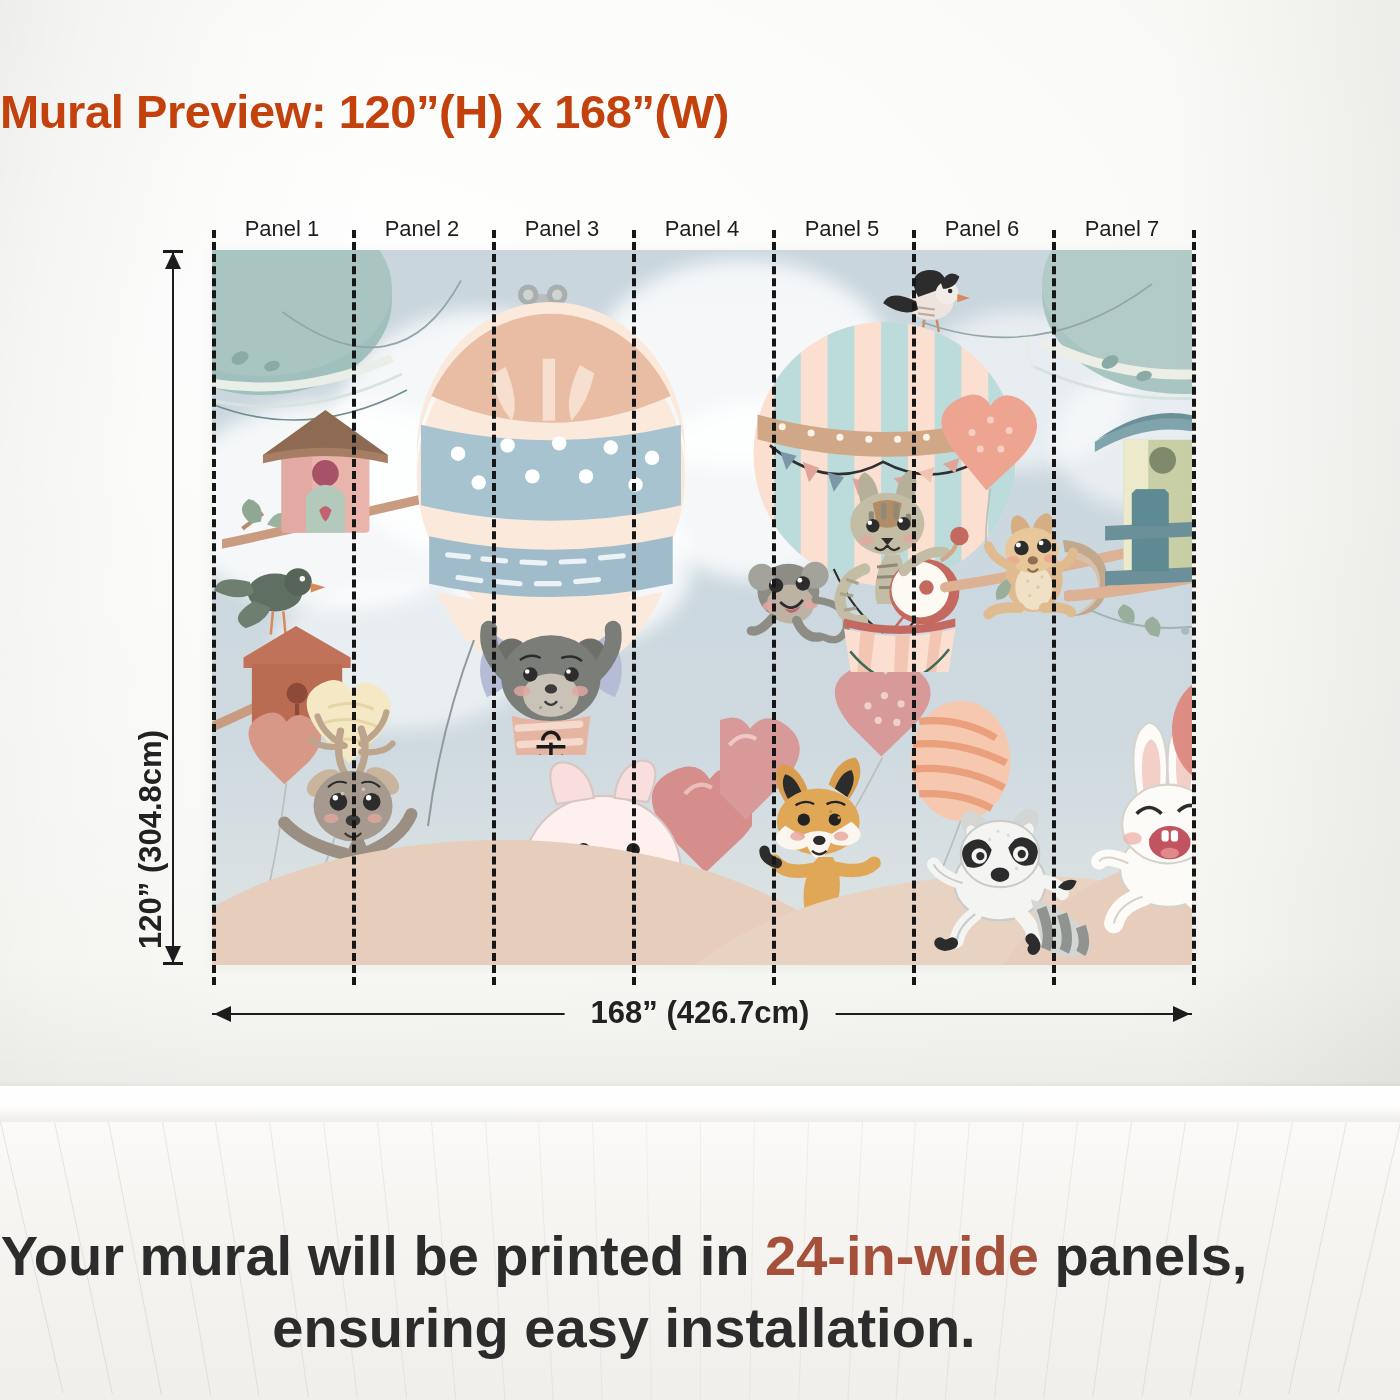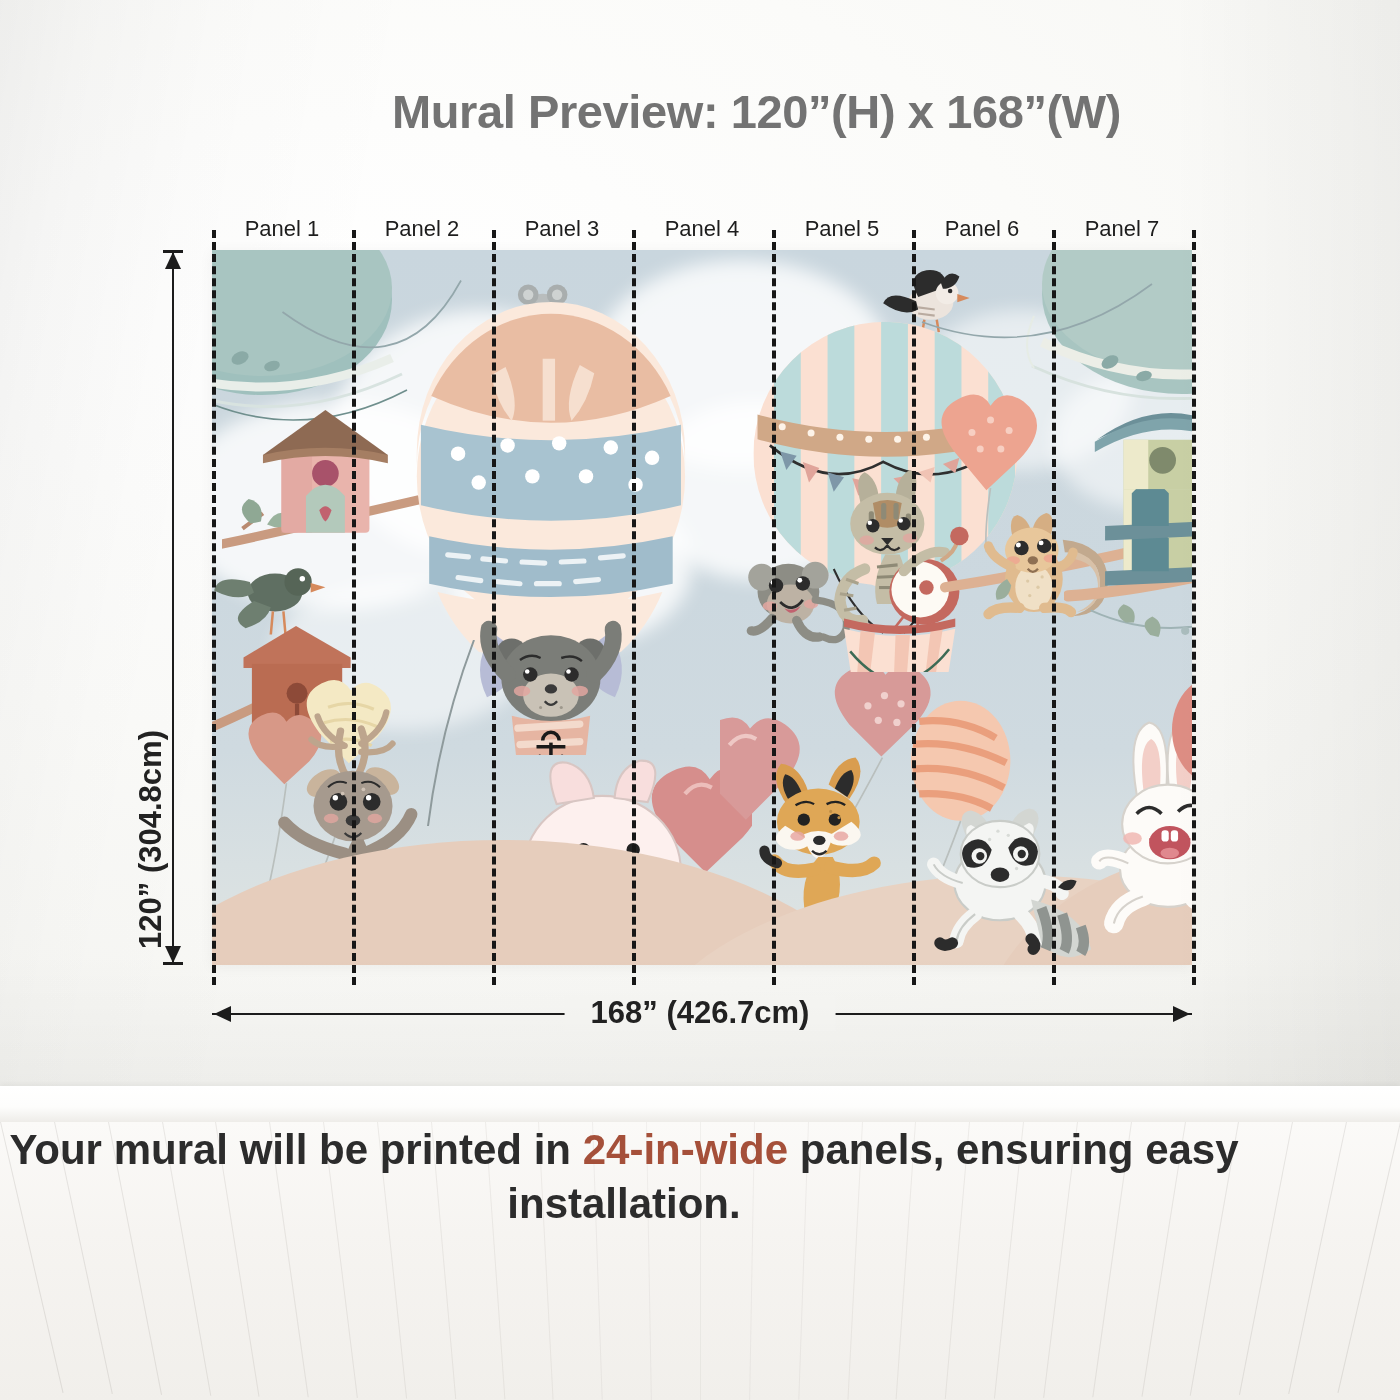--- a/index.html
+++ b/index.html
@@ -46,29 +46,29 @@
   }
   .plank{
     position:absolute; top:0; height:278px; width:1px;
     background:rgba(120,112,104,.20);
     transform-origin:top center;
   }
 
   
   .title{
     position:absolute; left:0; top:84px; width:1121px;
-    text-align:right;
+    text-align:left;
     font-size:47px; font-weight:bold; letter-spacing:-.4px;
-    color:#737373;
+    color:#c2410c;
   }
 
   .caption{
-    position:absolute; left:0; top:1123px; width:1248px;
+    position:absolute; left:0; top:1220px; width:1248px;
     text-align:center; line-height:1.28;
-    font-size:42px; font-weight:bold; color:#2c2c2c;
+    font-size:56px; font-weight:bold; color:#2c2c2c;
   }
   .caption .accent{ color:#a5503a; }
 
   
   #mural-wrap{
     position:absolute; left:212px; top:250px; width:980px; height:715px;
   }
   #mural{
     position:absolute; inset:0; overflow:hidden;
     background:linear-gradient(180deg,

